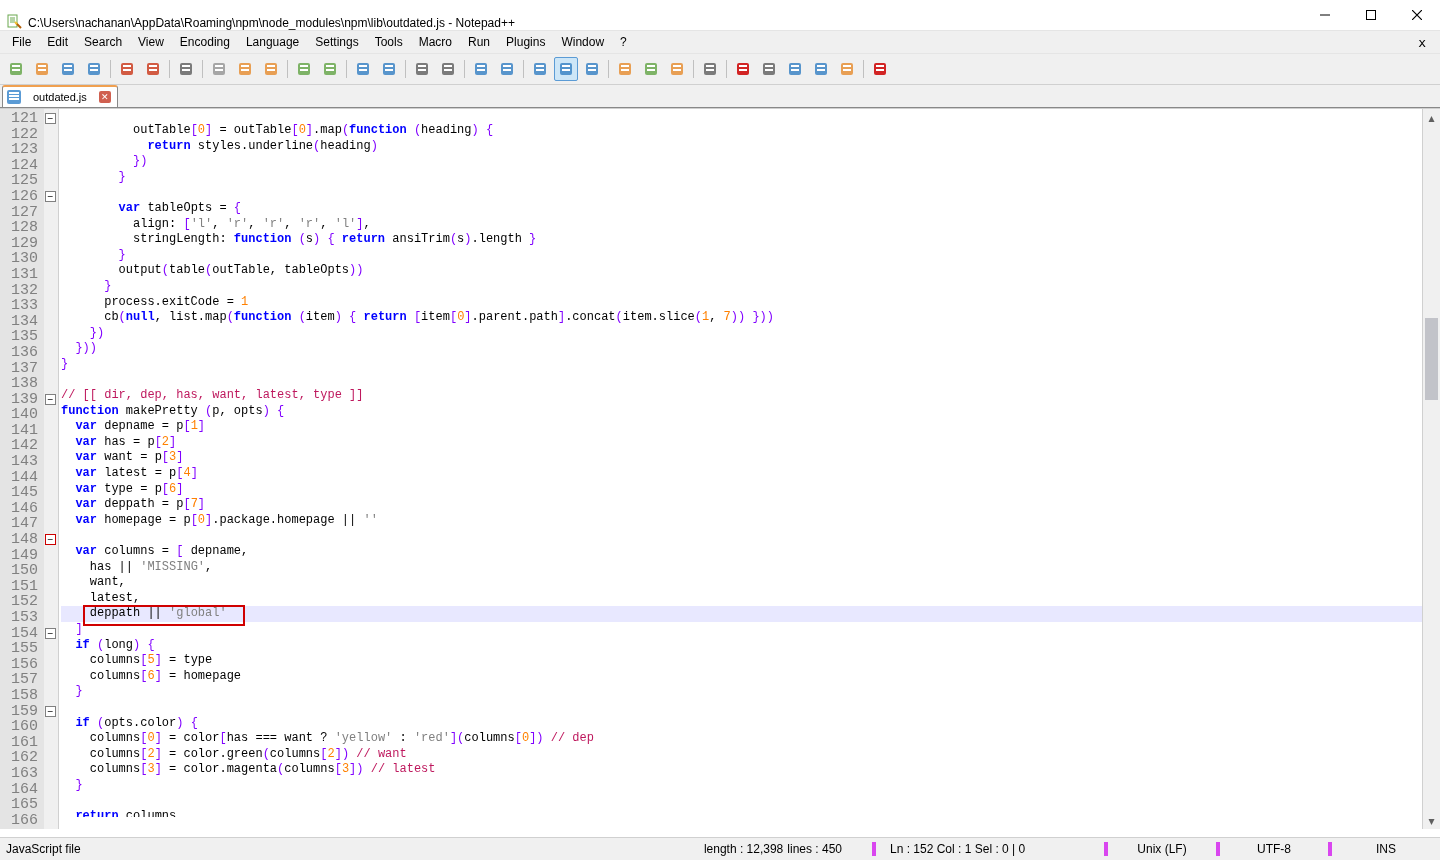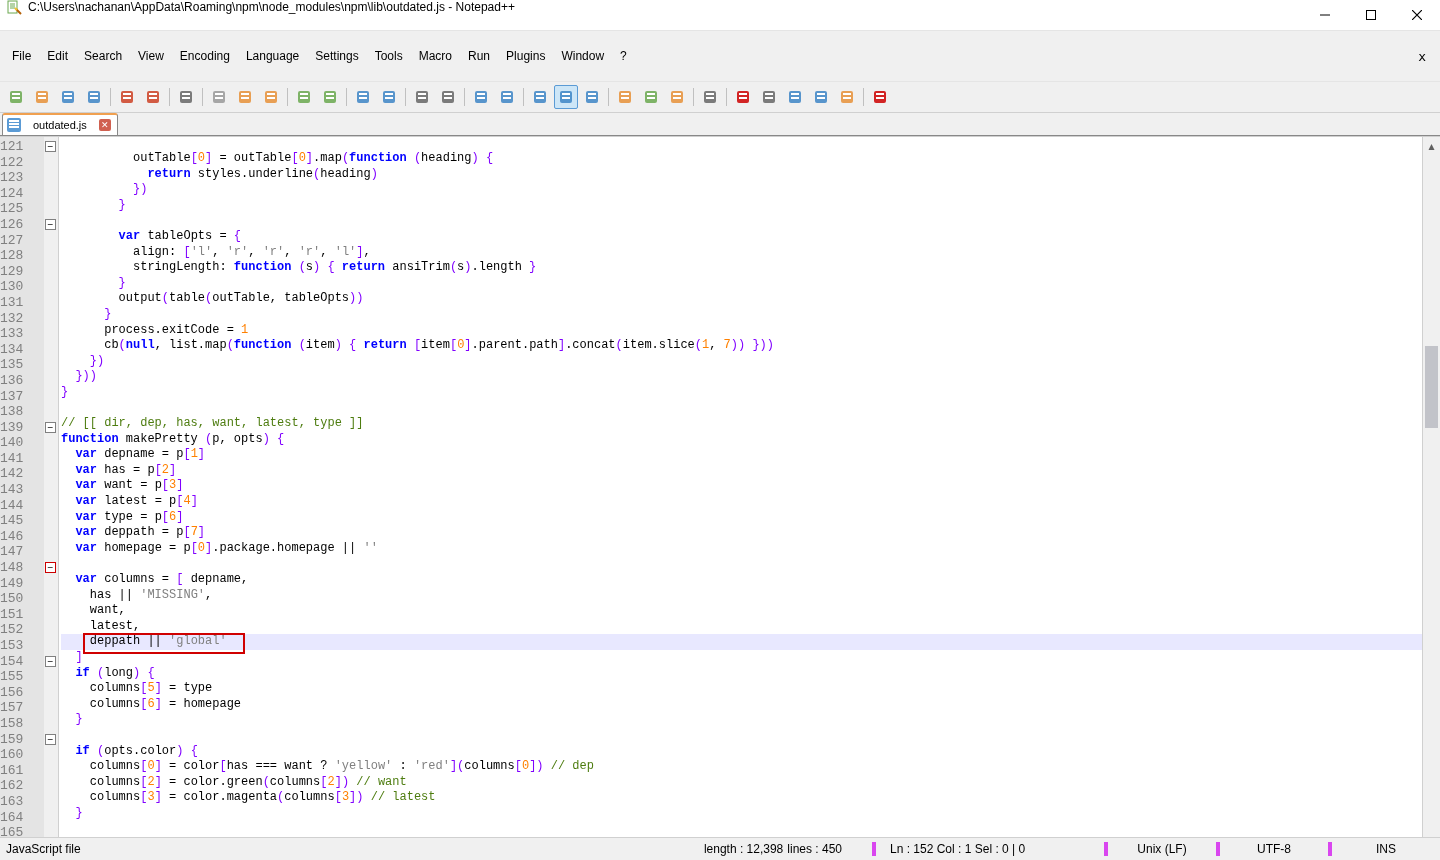--- a/index.html
+++ b/index.html
@@ -3,38 +3,38 @@
 <meta charset="utf-8">
 <style>
   html, body {
     margin: 0; padding: 0; width: 1440px; height: 860px;
     font-family: "Segoe UI", Tahoma, sans-serif;
     font-size: 12px; color: #000; background: #fff;
     overflow: hidden;
   }
   
   .titlebar {
-    height: 30px; display: flex; align-items: flex-start;
+    height: 30px; display: flex; align-items: flex-end;
     background: #fff; border-bottom: 1px solid #e5e5e5;
     padding-left: 6px;
   }
   .titlebar .app-icon {
     width: 16px; height: 16px; margin-right: 6px;
     display: inline-flex; align-items: center; justify-content: center;
   }
   .titlebar .title-text { flex: 1; font-size: 12px; }
   .win-controls { display: flex; height: 100%; }
   .win-btn {
     width: 46px; height: 100%; display: flex;
     align-items: center; justify-content: center; cursor: pointer;
   }
   
   .menubar {
     height: 22px; display: flex; align-items: center;
-    padding: 14px 4px; border-bottom: 1px solid #e5e5e5;
+    padding: 0 4px; border-bottom: 1px solid #e5e5e5;
     background: #f0f0f0;
   }
   .menu-item { padding: 2px 8px; cursor: pointer; }
   .menu-close {
     margin-left: auto; padding: 0 10px; cursor: pointer;
     font-size: 13px; font-family: Consolas, monospace;
   }
   
   .toolbar {
     height: 26px; display: flex; align-items: center;
@@ -80,23 +80,23 @@
     align-items: center; justify-content: center;
     background: #d06050; color: #fff; font-size: 9px;
     border-radius: 2px; cursor: pointer;
   }
   
   .editor-wrap {
     position: relative; height: 720px; display: flex;
     border-top: 1px solid #cfcfcf;
   }
   .gutter {
-    width: 44px; background: #e4e4e4; text-align: left;
+    width: 44px; background: #e4e4e4; text-align: right;
     font-family: Consolas, "Courier New", monospace;
-    font-size: 13px; color: #808080; user-select: none;
+    font-size: 15px; color: #808080; user-select: none;
     padding-top: 2px;
   }
   .gutter .ln { height: 15.6px; padding-right: 6px; line-height: 15.6px; }
   .fold-col {
     width: 14px; background: #f0f0f0; position: relative;
     border-right: 1px solid #d0d0d0;
   }
   .fold-box {
     position: absolute; left: 1px; width: 11px; height: 11px;
     border: 1px solid #808080; background: #fff;
@@ -108,21 +108,21 @@
     flex: 1; font-family: Consolas, "Courier New", monospace;
     font-size: 12px; line-height: 15.6px;
     padding: 2px 0 0 2px; position: relative; overflow: hidden;
     white-space: pre;
   }
   .code .line { height: 15.6px; }
   .code .hl-line { background: #e8e8ff; display: inline-block; width: 100%; }
   .kw { color: #0000ff; font-weight: bold; }
   .num { color: #ff8000; }
   .str { color: #808080; }
-  .com { color: #4d7c0f; }
+  .com { color: #be185d; }
   .paren { color: #8000ff; }
   .red-box {
     position: absolute; border: 2px solid #d00000;
     pointer-events: none;
   }
   
   .vscroll {
     width: 17px; background: #f0f0f0; position: relative;
     border-left: 1px solid #d0d0d0;
   }

